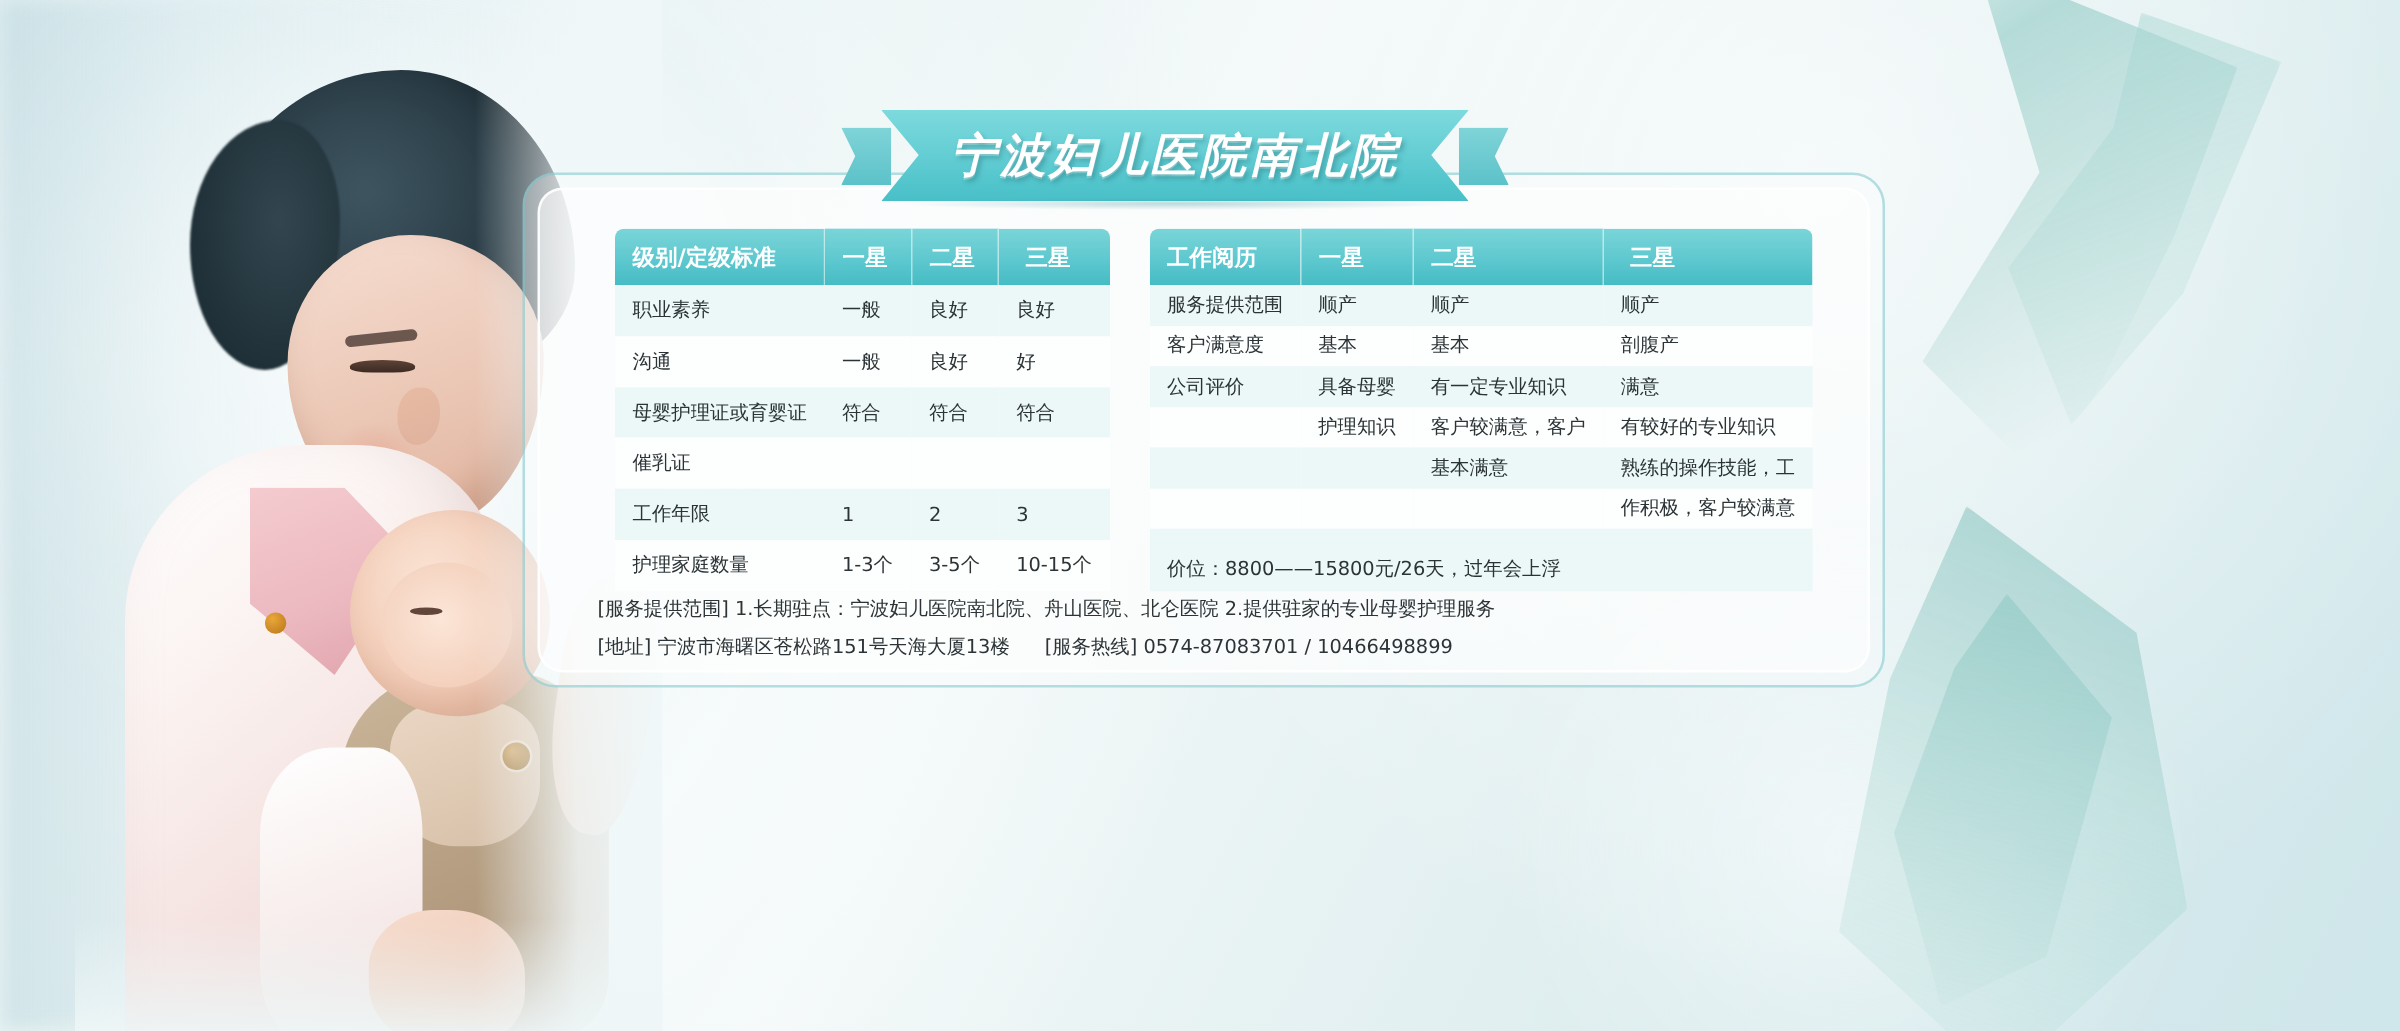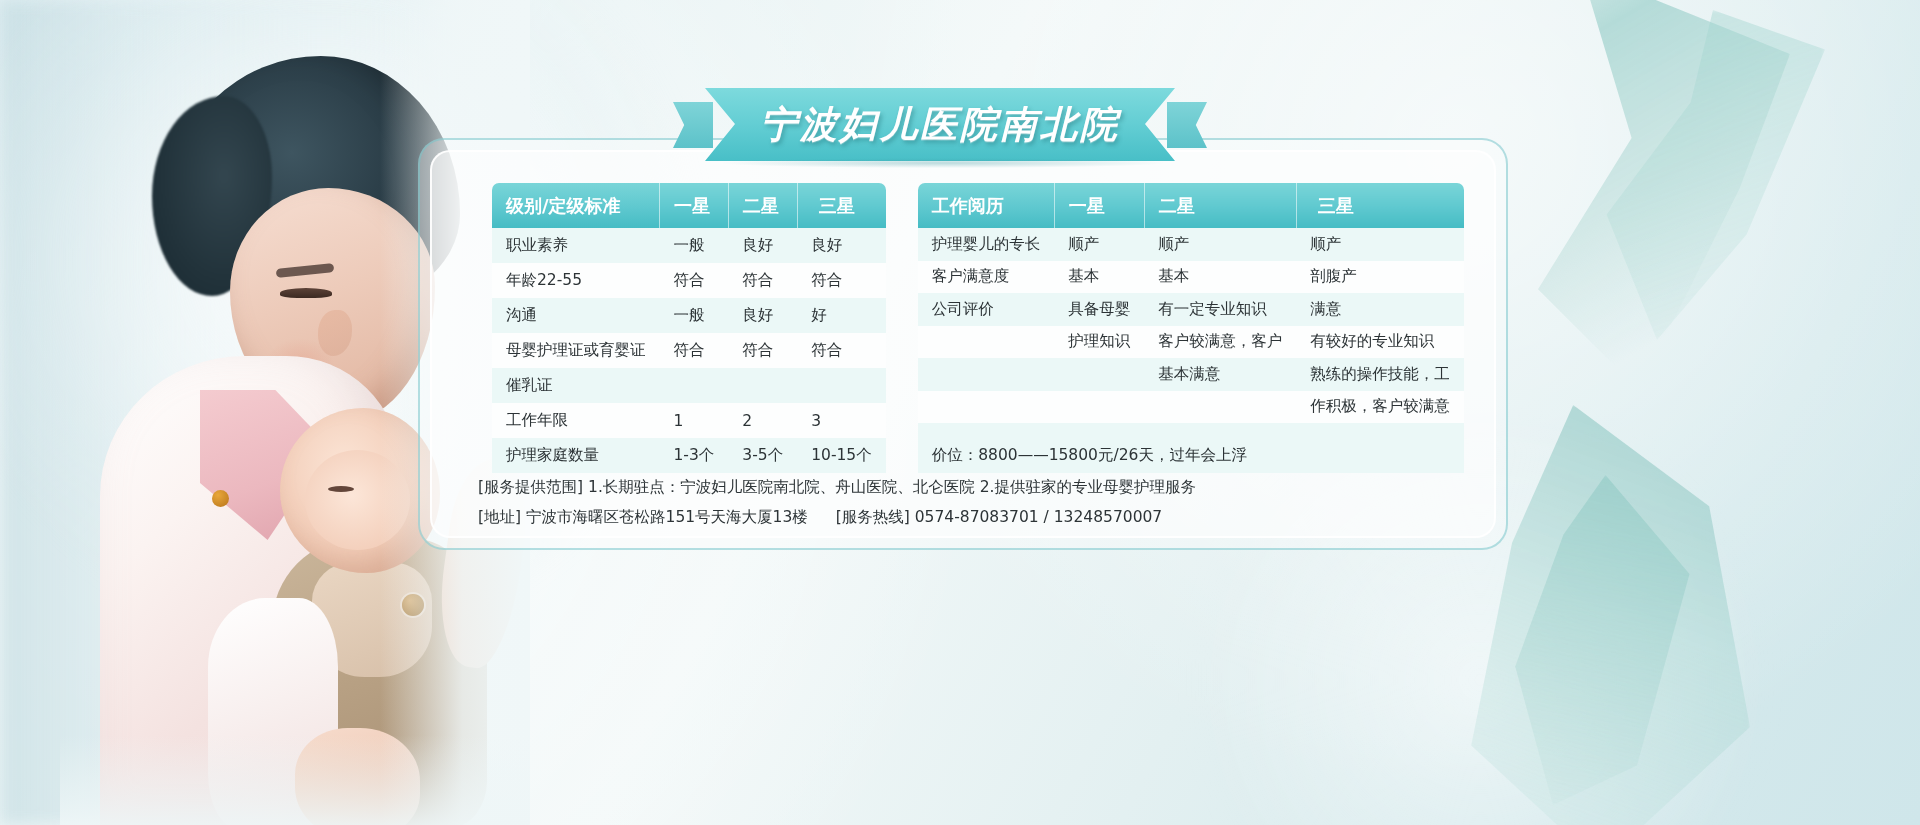--- a/index.html
+++ b/index.html
@@ -372,26 +372,20 @@
       </tr>
     </thead>
     <tbody>
       <tr>
         <td>职业素养</td>
         <td>一般</td>
         <td>良好</td>
         <td>良好</td>
       </tr>
       <tr>
-        <td>年龄22-55</td>
-        <td>符合</td>
-        <td>符合</td>
-        <td>符合</td>
-      </tr>
-      <tr>
         <td>沟通</td>
         <td>一般</td>
         <td>良好</td>
         <td>好</td>
       </tr>
       <tr>
         <td>母婴护理证或育婴证</td>
         <td>符合</td>
         <td>符合</td>
         <td>符合</td>
@@ -421,21 +415,21 @@
     <thead>
       <tr>
         <th>工作阅历</th>
         <th>一星</th>
         <th>二星</th>
         <th>三星</th>
       </tr>
     </thead>
     <tbody>
       <tr>
-        <td>护理婴儿的专长</td>
+        <td>服务提供范围</td>
         <td>顺产</td>
         <td>顺产</td>
         <td>顺产</td>
       </tr>
       <tr>
         <td>客户满意度</td>
         <td>基本</td>
         <td>基本</td>
         <td>剖腹产</td>
       </tr>
@@ -468,15 +462,15 @@
       </tr>
     </tbody>
   </table>
 </div>
 
 <div class="notes">
   <div class="note-line">[服务提供范围] 1.长期驻点：宁波妇儿医院南北院、舟山医院、北仑医院 2.提供驻家的专业母婴护理服务</div>
   <div class="note-line">
     <span>[地址] 宁波市海曙区苍松路151号天海大厦13楼</span>
     <span class="note-gap"></span>
-    <span>[服务热线] 0574-87083701 /  13248570007</span>
+    <span>[服务热线] 0574-87083701 /  10466498899</span>
   </div>
 </div>
 
 </body></html>

